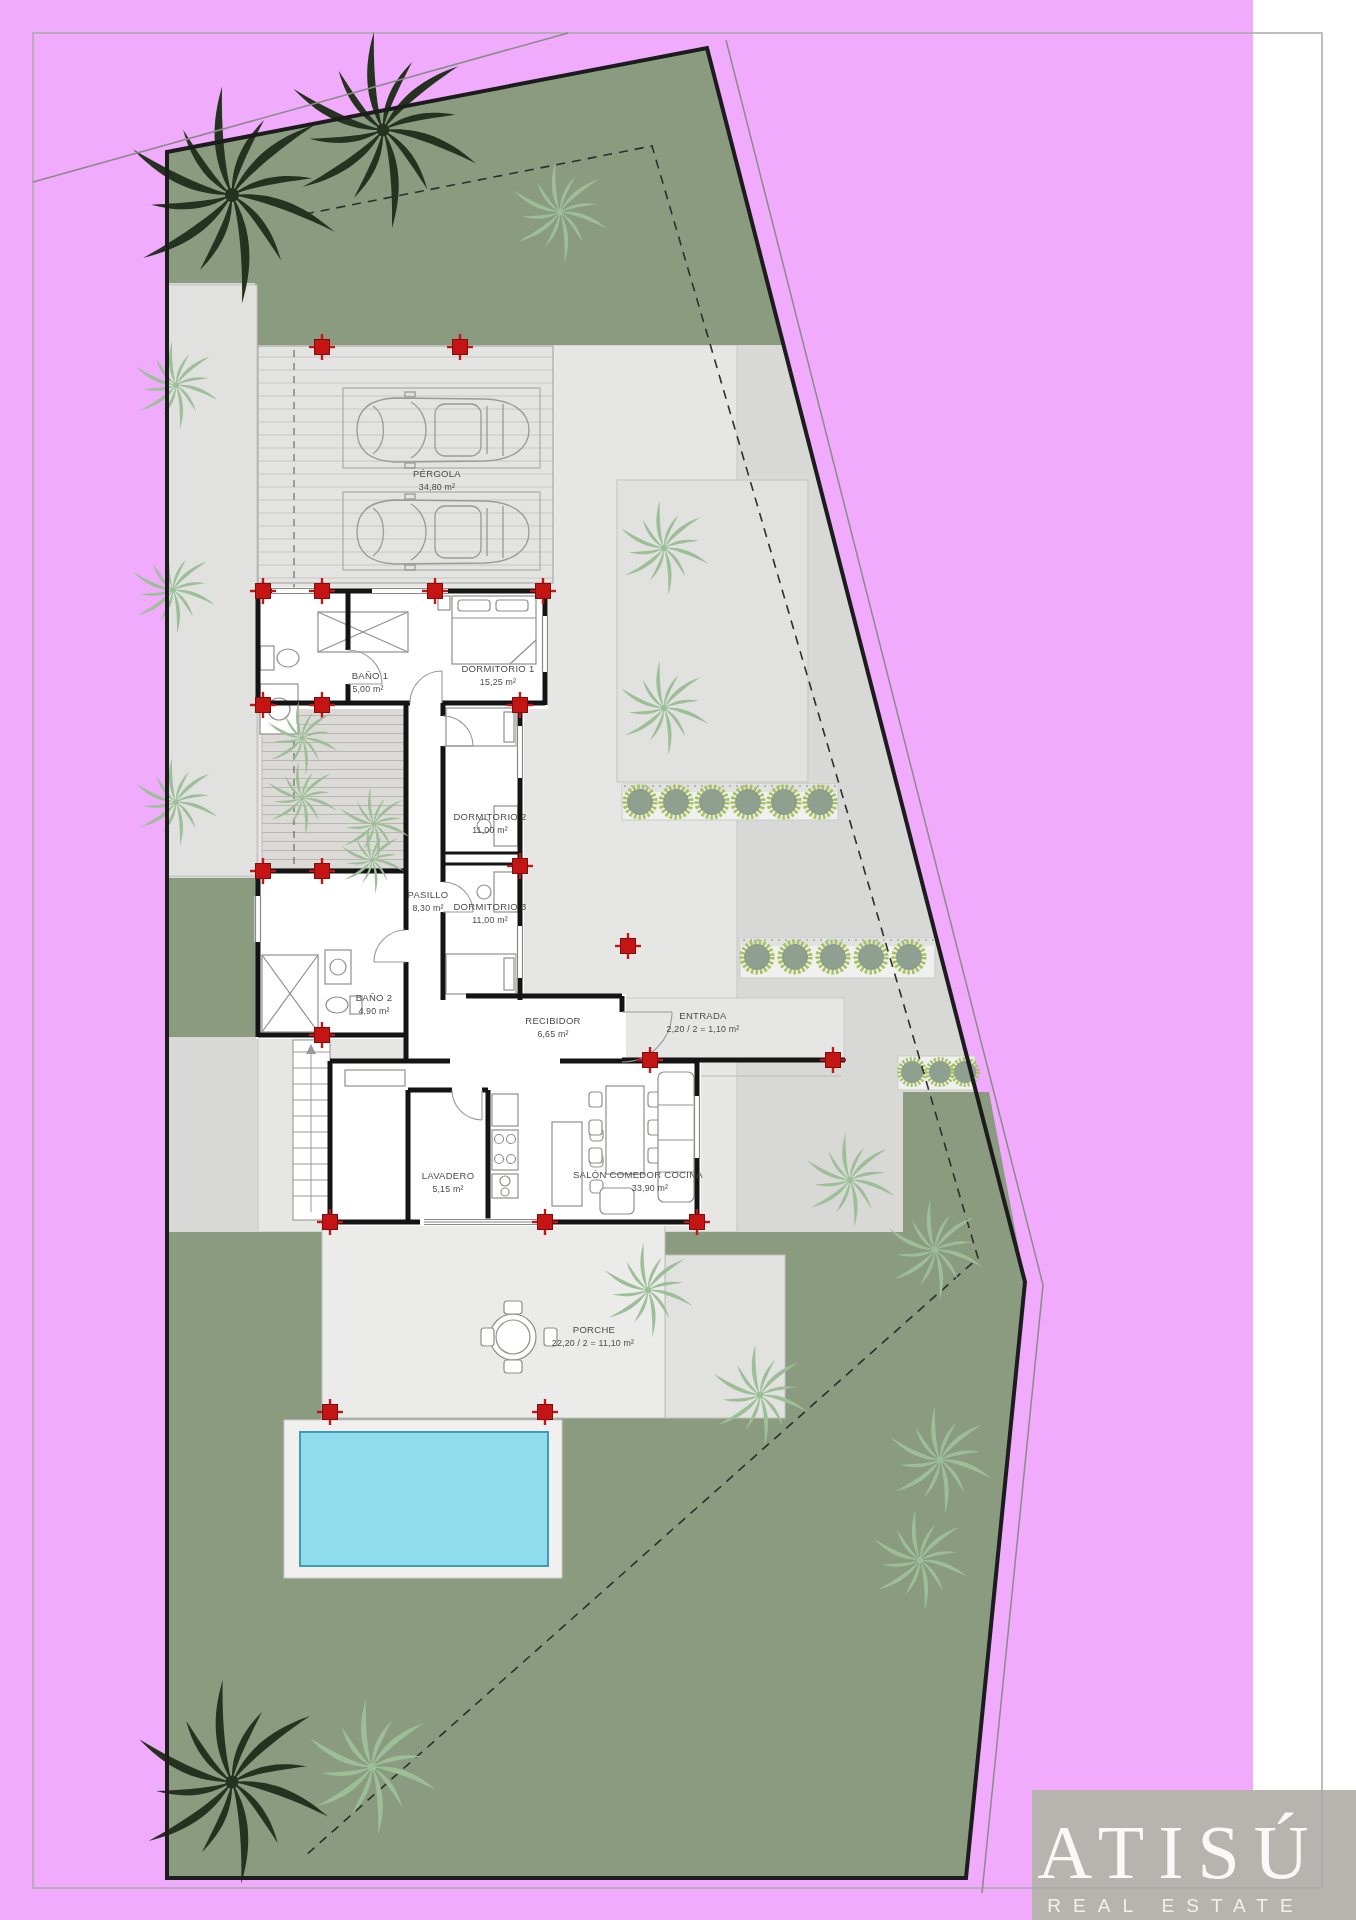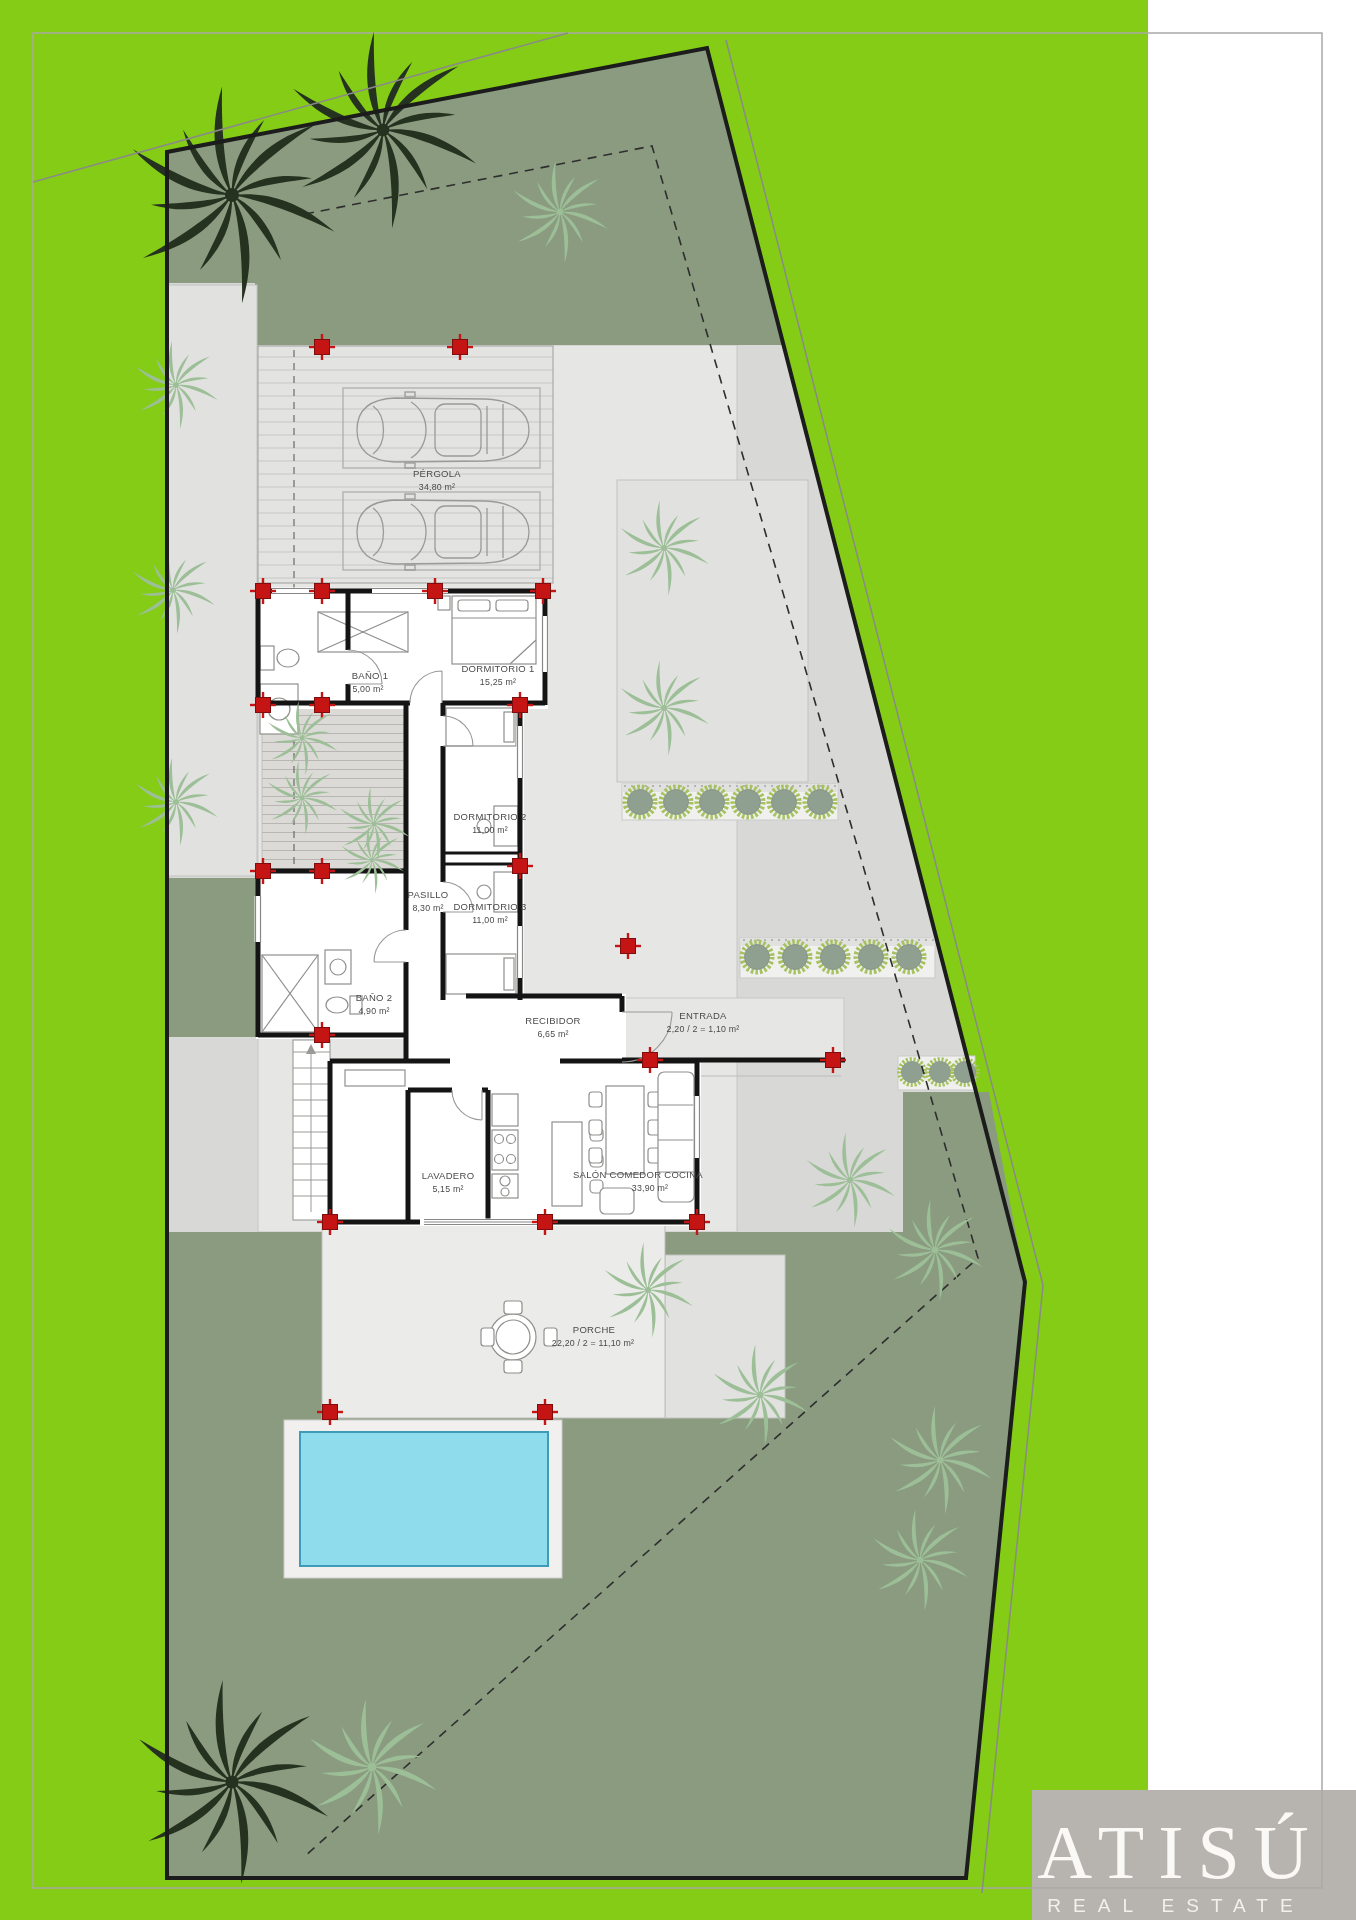--- a/index.html
+++ b/index.html
@@ -1,16 +1,16 @@
 <!DOCTYPE html>
 <html><head>
 <meta charset="utf-8">
 <style>
   html,body{margin:0;padding:0;background:#ffffff;}
-  .canvas-wrap{width:1148px;height:1920px;position:relative;background:#84cc16;
+  .canvas-wrap{width:1253px;height:1920px;position:relative;background:#f0abfc;
     font-family:"Liberation Sans", sans-serif;}
   svg{display:block;}
   
   .plot-fill{fill:#d8d8d6;}
   .terrace{fill:#e6e6e4;stroke:#c6c6c4;stroke-width:1;}
   .green{fill:#8a9b80;}
   .gravel{fill:#e1e1df;stroke:#c2c2c0;stroke-width:1;}
   .deck{stroke:#c0c0be;stroke-width:1;}
   .boundary{fill:none;stroke:#1c1c1c;stroke-width:4;}
   .thinline{fill:none;stroke:#8a8a88;stroke-width:1.5;}

